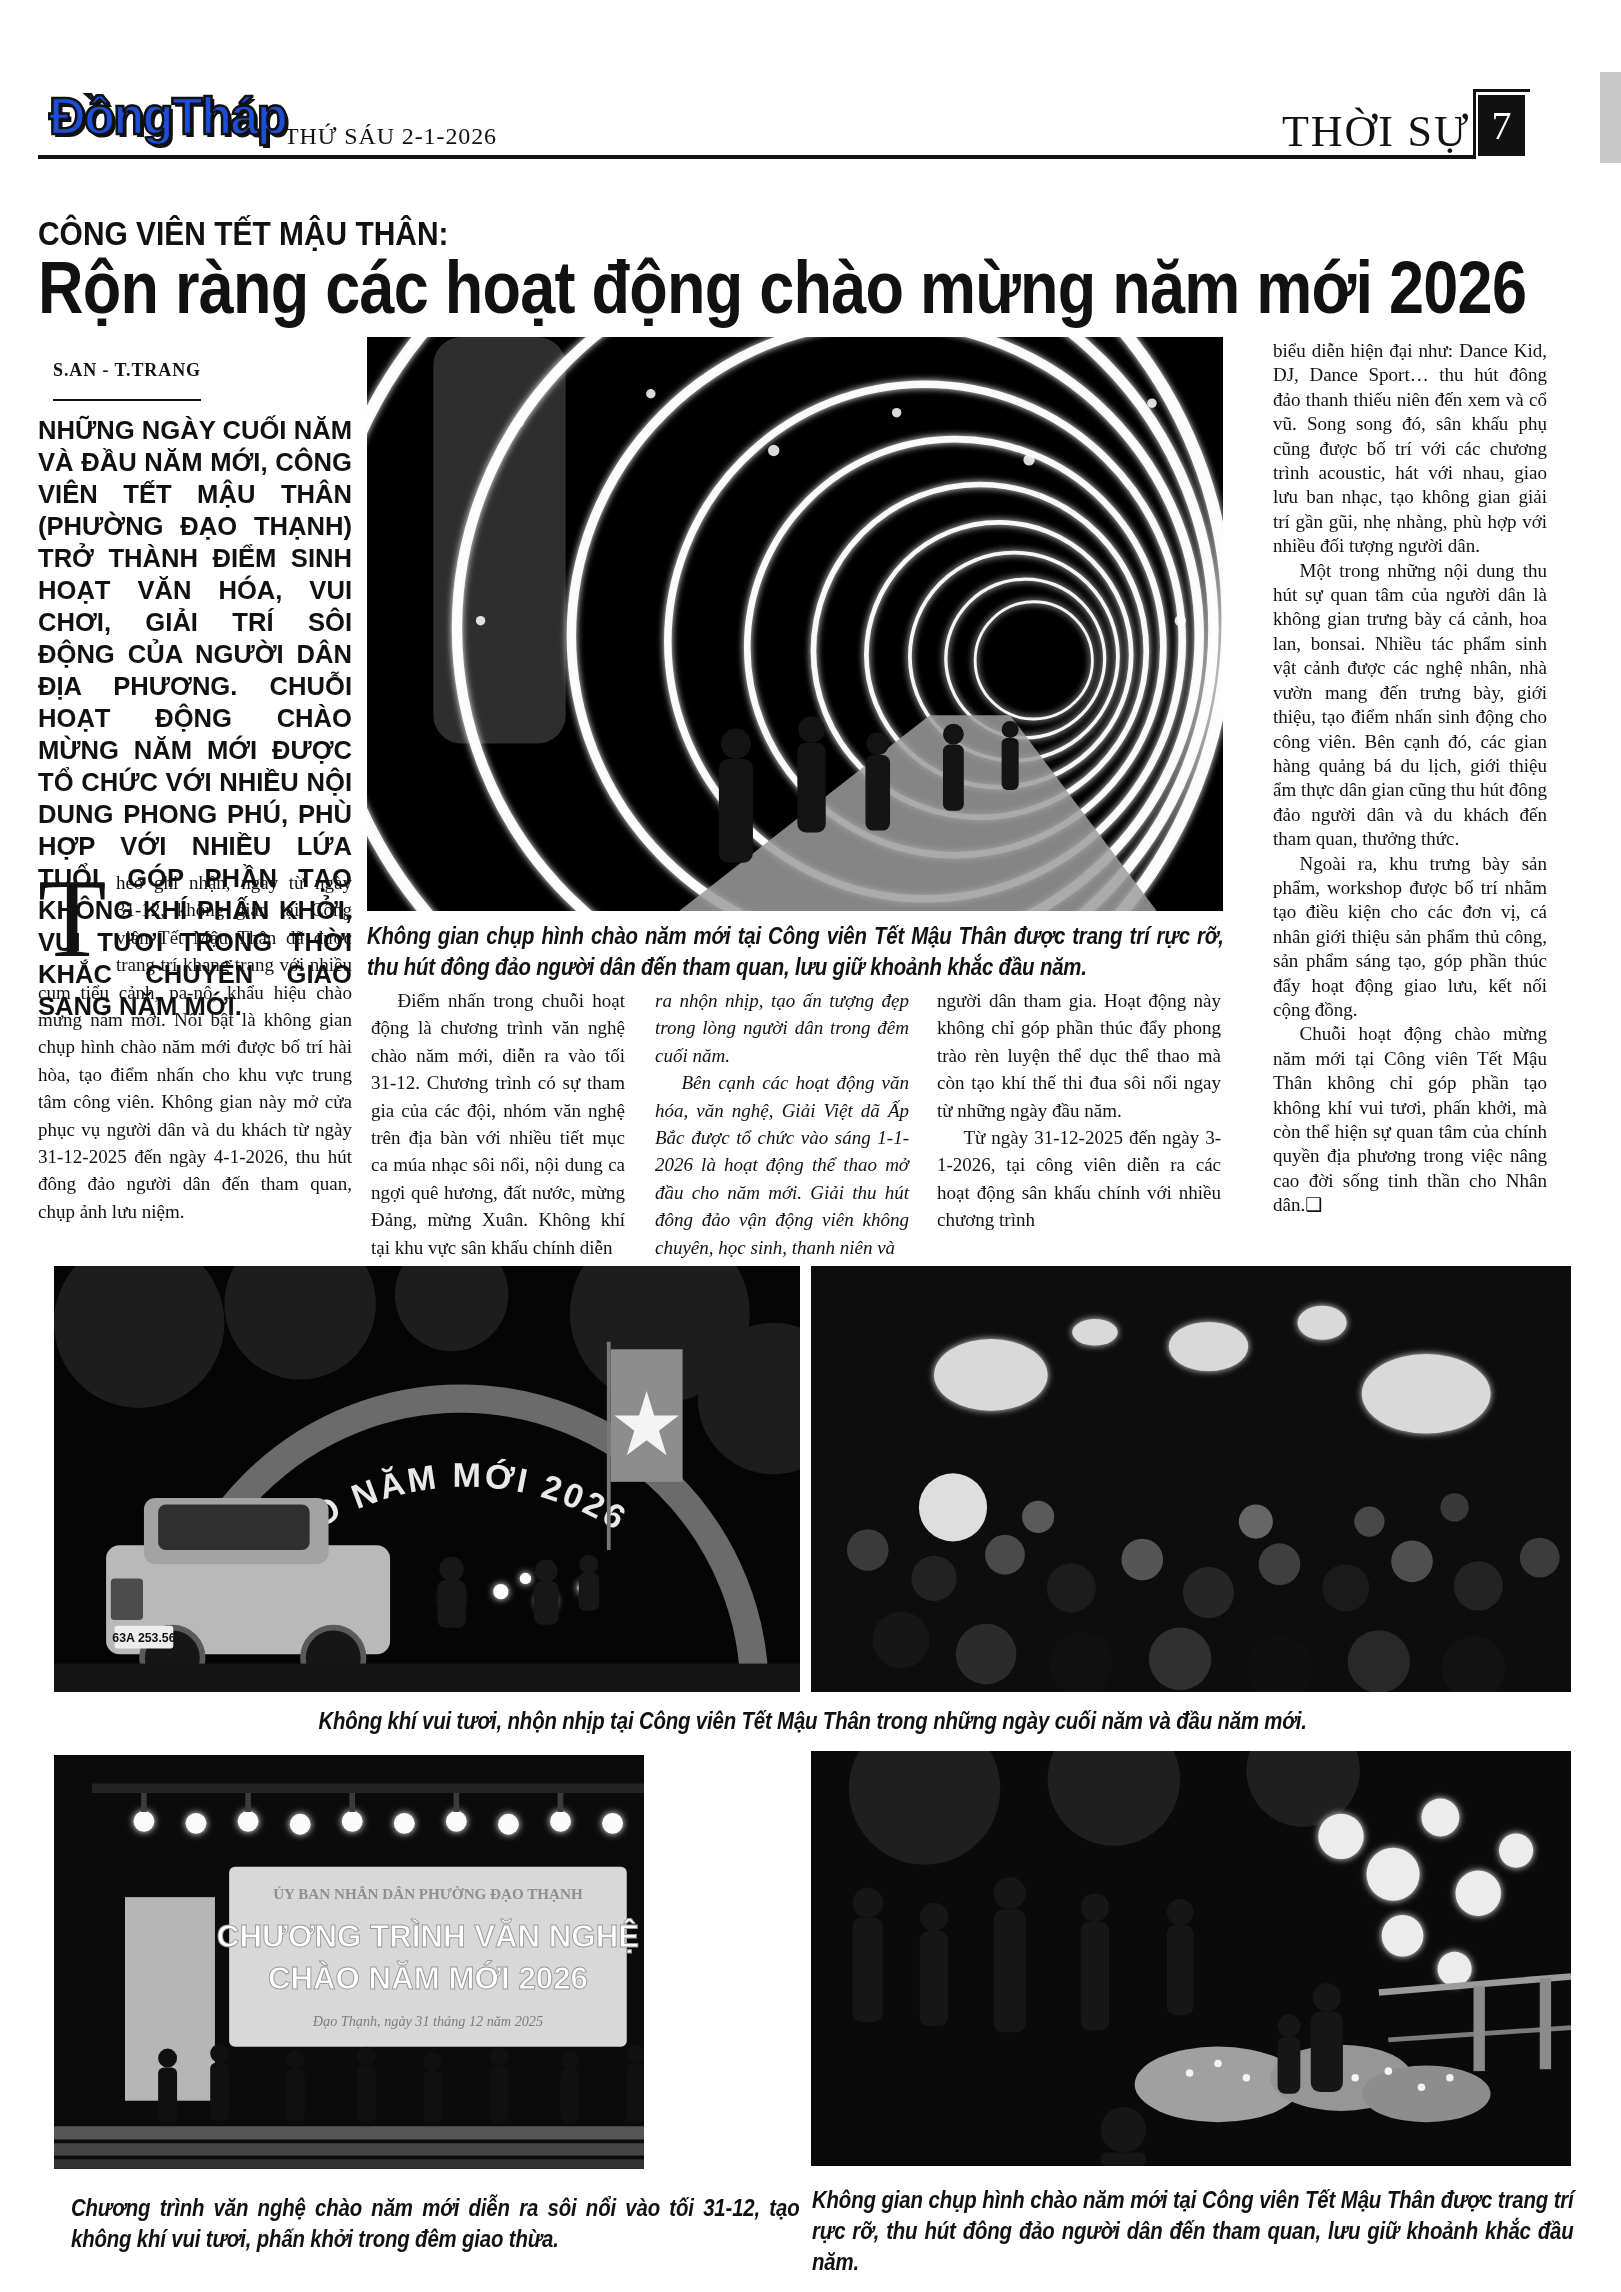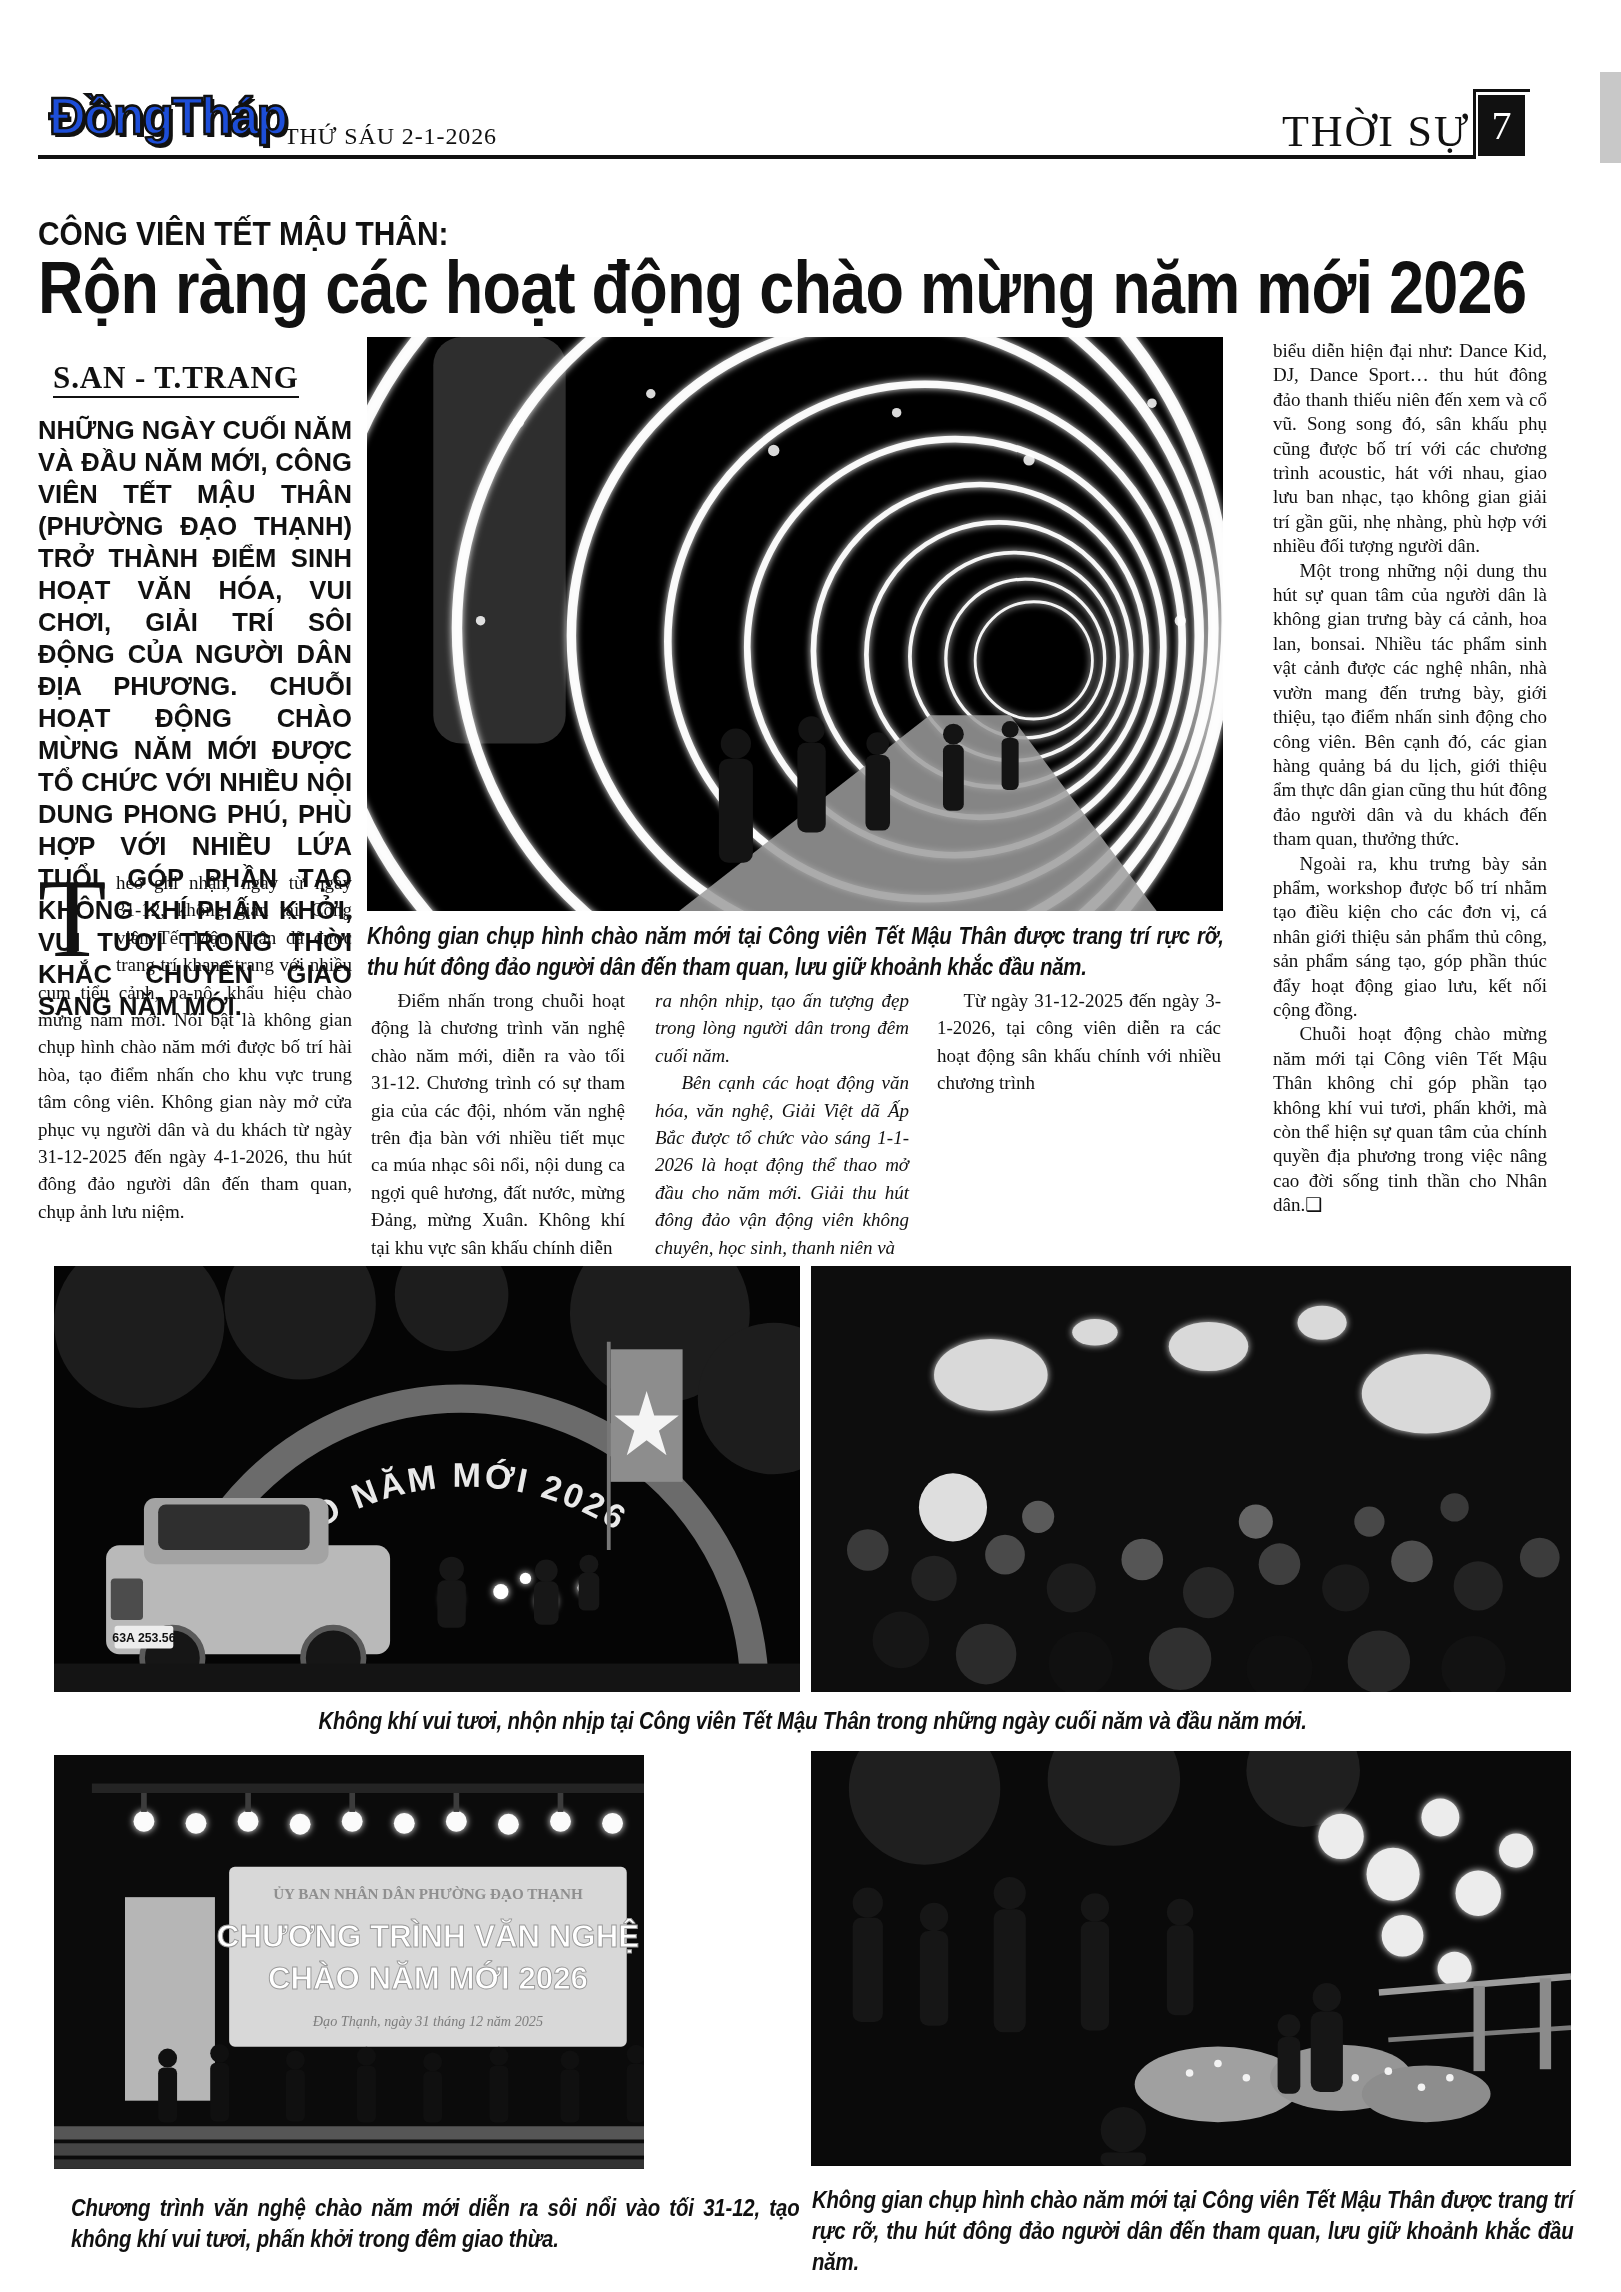--- a/index.html
+++ b/index.html
@@ -16,22 +16,22 @@
   .section-label{font-size:44px;letter-spacing:1.9px;white-space:nowrap;}
   .pagenum-box{background:#111;color:#fff;width:47px;height:61px;display:flex;
                align-items:center;justify-content:center;font-size:40px;}
   .edge-strip{background:#c8c8c8;}
 
   
   .kicker{font-family:"Liberation Sans",sans-serif;font-weight:700;font-size:34px;
           transform:scaleX(.88);transform-origin:left top;white-space:nowrap;letter-spacing:0;}
   .headline{font-family:"Liberation Sans",sans-serif;font-weight:700;font-size:75px;
             transform:scaleX(.84);transform-origin:left top;white-space:nowrap;letter-spacing:-0.9px;}
-  .byline{font-weight:700;font-size:31px;letter-spacing:0.9px;border-bottom:2.8px solid #111;
-          padding-bottom:0;white-space:nowrap;}
+  .byline{font-weight:700;font-size:18px;letter-spacing:0.9px;border-bottom:2.8px solid #111;
+          padding-bottom:18px;white-space:nowrap;}
 
   
   .lede{font-family:"Liberation Sans",sans-serif;font-weight:700;font-size:25.6px;
         line-height:32px;text-align:justify;}
   .bodycol{font-size:19px;line-height:27.4px;text-align:justify;}
   .bodycol p{margin:0;}
   .bodycol p.indent{text-indent:26.5px;}
   .col5{line-height:24.4px;}
   .dropcap{float:left;font-size:112px;line-height:87px;height:95px;margin:5.7px 9.5px 0 0;}
 
@@ -120,20 +120,21 @@
   <div class="abs caption" style="left:367px;top:920px;width:1008px;">Không gian chụp hình chào năm mới tại Công viên Tết Mậu Thân được trang trí rực rỡ, thu hút đông đảo người dân đến tham quan, lưu giữ khoảnh khắc đầu năm.</div>
 
   <div class="abs bodycol" style="left:371px;top:987px;width:254px;">
     <p class="indent">Điểm nhấn trong chuỗi hoạt động là chương trình văn nghệ chào năm mới, diễn ra vào tối 31-12. Chương trình có sự tham gia của các đội, nhóm văn nghệ trên địa bàn với nhiều tiết mục ca múa nhạc sôi nổi, nội dung ca ngợi quê hương, đất nước, mừng Đảng, mừng Xuân. Không khí tại khu vực sân khấu chính diễn</p>
   </div>
   <div class="abs bodycol" style="left:655px;top:987px;width:254px;font-style:italic;">
     <p>ra nhộn nhịp, tạo ấn tượng đẹp trong lòng người dân trong đêm cuối năm.</p>
     <p class="indent">Bên cạnh các hoạt động văn hóa, văn nghệ, Giải Việt dã Ấp Bắc được tổ chức vào sáng 1-1-2026 là hoạt động thể thao mở đầu cho năm mới. Giải thu hút đông đảo vận động viên không chuyên, học sinh, thanh niên và</p>
   </div>
   <div class="abs bodycol" style="left:937px;top:987px;width:284px;">
+    <p>người dân tham gia. Hoạt động này không chỉ góp phần thúc đẩy phong trào rèn luyện thể dục thể thao mà còn tạo khí thế thi đua sôi nổi ngay từ những ngày đầu năm.</p>
     <p class="indent">Từ ngày 31-12-2025 đến ngày 3-1-2026, tại công viên diễn ra các hoạt động sân khấu chính với nhiều chương trình</p>
   </div>
 
   <div class="abs bodycol col5" style="left:1257px;top:339px;width:274px;margin-left:16px;">
     <p>biểu diễn hiện đại như: Dance Kid, DJ, Dance Sport… thu hút đông đảo thanh thiếu niên đến xem và cổ vũ. Song song đó, sân khấu phụ cũng được bố trí với các chương trình acoustic, hát với nhau, giao lưu ban nhạc, tạo không gian giải trí gần gũi, nhẹ nhàng, phù hợp với nhiều đối tượng người dân.</p>
     <p class="indent">Một trong những nội dung thu hút sự quan tâm của người dân là không gian trưng bày cá cảnh, hoa lan, bonsai. Nhiều tác phẩm sinh vật cảnh được các nghệ nhân, nhà vườn mang đến trưng bày, giới thiệu, tạo điểm nhấn sinh động cho công viên. Bên cạnh đó, các gian hàng quảng bá du lịch, giới thiệu ẩm thực dân gian cũng thu hút đông đảo người dân và du khách đến tham quan, thưởng thức.</p>
     <p class="indent">Ngoài ra, khu trưng bày sản phẩm, workshop được bố trí nhằm tạo điều kiện cho các đơn vị, cá nhân giới thiệu sản phẩm thủ công, sản phẩm sáng tạo, góp phần thúc đẩy hoạt động giao lưu, kết nối cộng đồng.</p>
     <p class="indent">Chuỗi hoạt động chào mừng năm mới tại Công viên Tết Mậu Thân không chỉ góp phần tạo không khí vui tươi, phấn khởi, mà còn thể hiện sự quan tâm của chính quyền địa phương trong việc nâng cao đời sống tinh thần cho Nhân dân.❑</p>
   </div>
 

